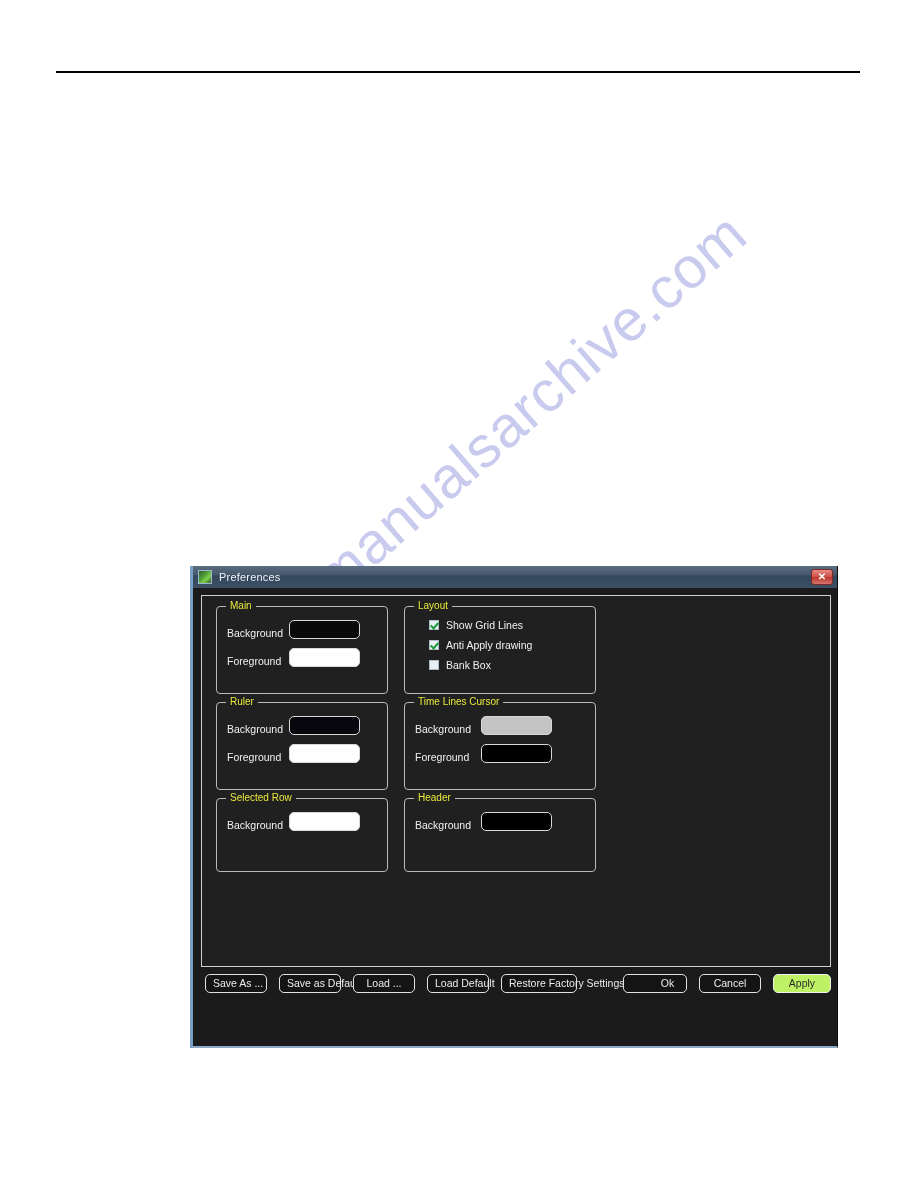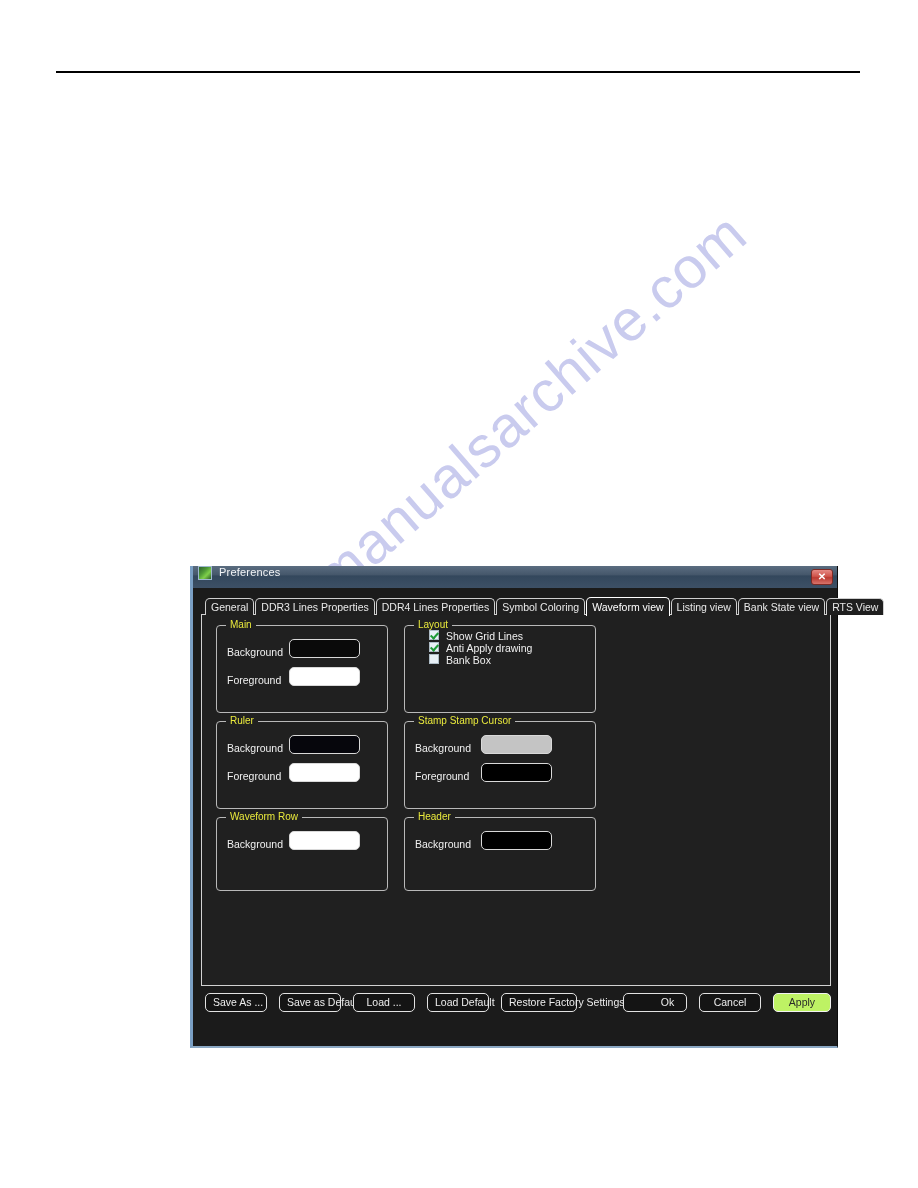--- a/index.html
+++ b/index.html
@@ -54,20 +54,21 @@
     border-right: 1px solid #0c0c0c;
     border-bottom: 2px solid #8ba8c4;
     box-sizing: border-box;
   }
 
   .titlebar {
     position: relative;
     height: 22px;
     background: linear-gradient(to bottom, #5b6d80 0%, #44566a 42%, #33475c 44%, #3d5066 100%);
     display: flex;
+    align-items: center;
     padding-left: 5px;
     box-sizing: border-box;
   }
   .app-icon {
     width: 14px;
     height: 14px;
     background: linear-gradient(135deg, #2f5f2f 0%, #4f9b37 40%, #7fd04a 65%, #2c5a26 100%);
     border: 1px solid #9fb8cf;
     box-sizing: border-box;
     flex: none;
@@ -194,21 +195,22 @@
     border: 1px solid #d9d9d9;
     border-radius: 5px;
     box-sizing: border-box;
     flex: none;
   }
   .right-group .field-label { width: 66px; }
 
   
   .check-row {
     display: flex;
-    margin: 0 0 0 24px;
+    align-items: center;
+    margin: 8px 0 0 24px;
   }
   .checkbox {
     width: 10px;
     height: 10px;
     background: #e8f0f6;
     border: 1px solid #aebcc6;
     box-sizing: border-box;
     flex: none;
     position: relative;
   }
@@ -272,30 +274,20 @@
 <div class="dialog">
 
   <div class="titlebar">
     <span class="app-icon"></span>
     <span class="title-text">Preferences</span>
     <span class="close-btn">✕</span>
   </div>
 
   <div class="dlg-body">
 
-    <div class="tabs">
-      <div class="tab">General</div>
-      <div class="tab">DDR3 Lines Properties</div>
-      <div class="tab">DDR4 Lines Properties</div>
-      <div class="tab">Symbol Coloring</div>
-      <div class="tab active">Waveform view</div>
-      <div class="tab">Listing view</div>
-      <div class="tab">Bank State view</div>
-      <div class="tab">RTS View</div>
-    </div>
 
     <div class="panel">
       <div class="grid">
 
         <div class="group">
           <span class="group-label">Main</span>
           <div class="field-row">
             <span class="field-label">Background</span>
             <span class="swatch" style="background: rgb(10, 10, 10);"></span>
           </div>
@@ -331,37 +323,37 @@
             <span class="field-label">Background</span>
             <span class="swatch" style="background: rgb(6, 6, 12);"></span>
           </div>
           <div class="field-row">
             <span class="field-label">Foreground</span>
             <span class="swatch" style="background: rgb(255, 255, 255);"></span>
           </div>
         </div>
         <div></div>
         <div class="group right-group">
-          <span class="group-label">Stamp Stamp Cursor</span>
+          <span class="group-label">Time Lines Cursor</span>
           <div class="field-row">
             <span class="field-label">Background</span>
             <span class="swatch" style="background: rgb(196, 196, 196);"></span>
           </div>
           <div class="field-row">
             <span class="field-label">Foreground</span>
             <span class="swatch" style="background: rgb(0, 0, 0);"></span>
           </div>
         </div>
 
         <div></div>
         <div></div>
         <div></div>
 
         <div class="group">
-          <span class="group-label">Waveform Row</span>
+          <span class="group-label">Selected Row</span>
           <div class="field-row">
             <span class="field-label">Background</span>
             <span class="swatch" style="background: rgb(255, 255, 255);"></span>
           </div>
         </div>
         <div></div>
         <div class="group right-group">
           <span class="group-label">Header</span>
           <div class="field-row">
             <span class="field-label">Background</span>

